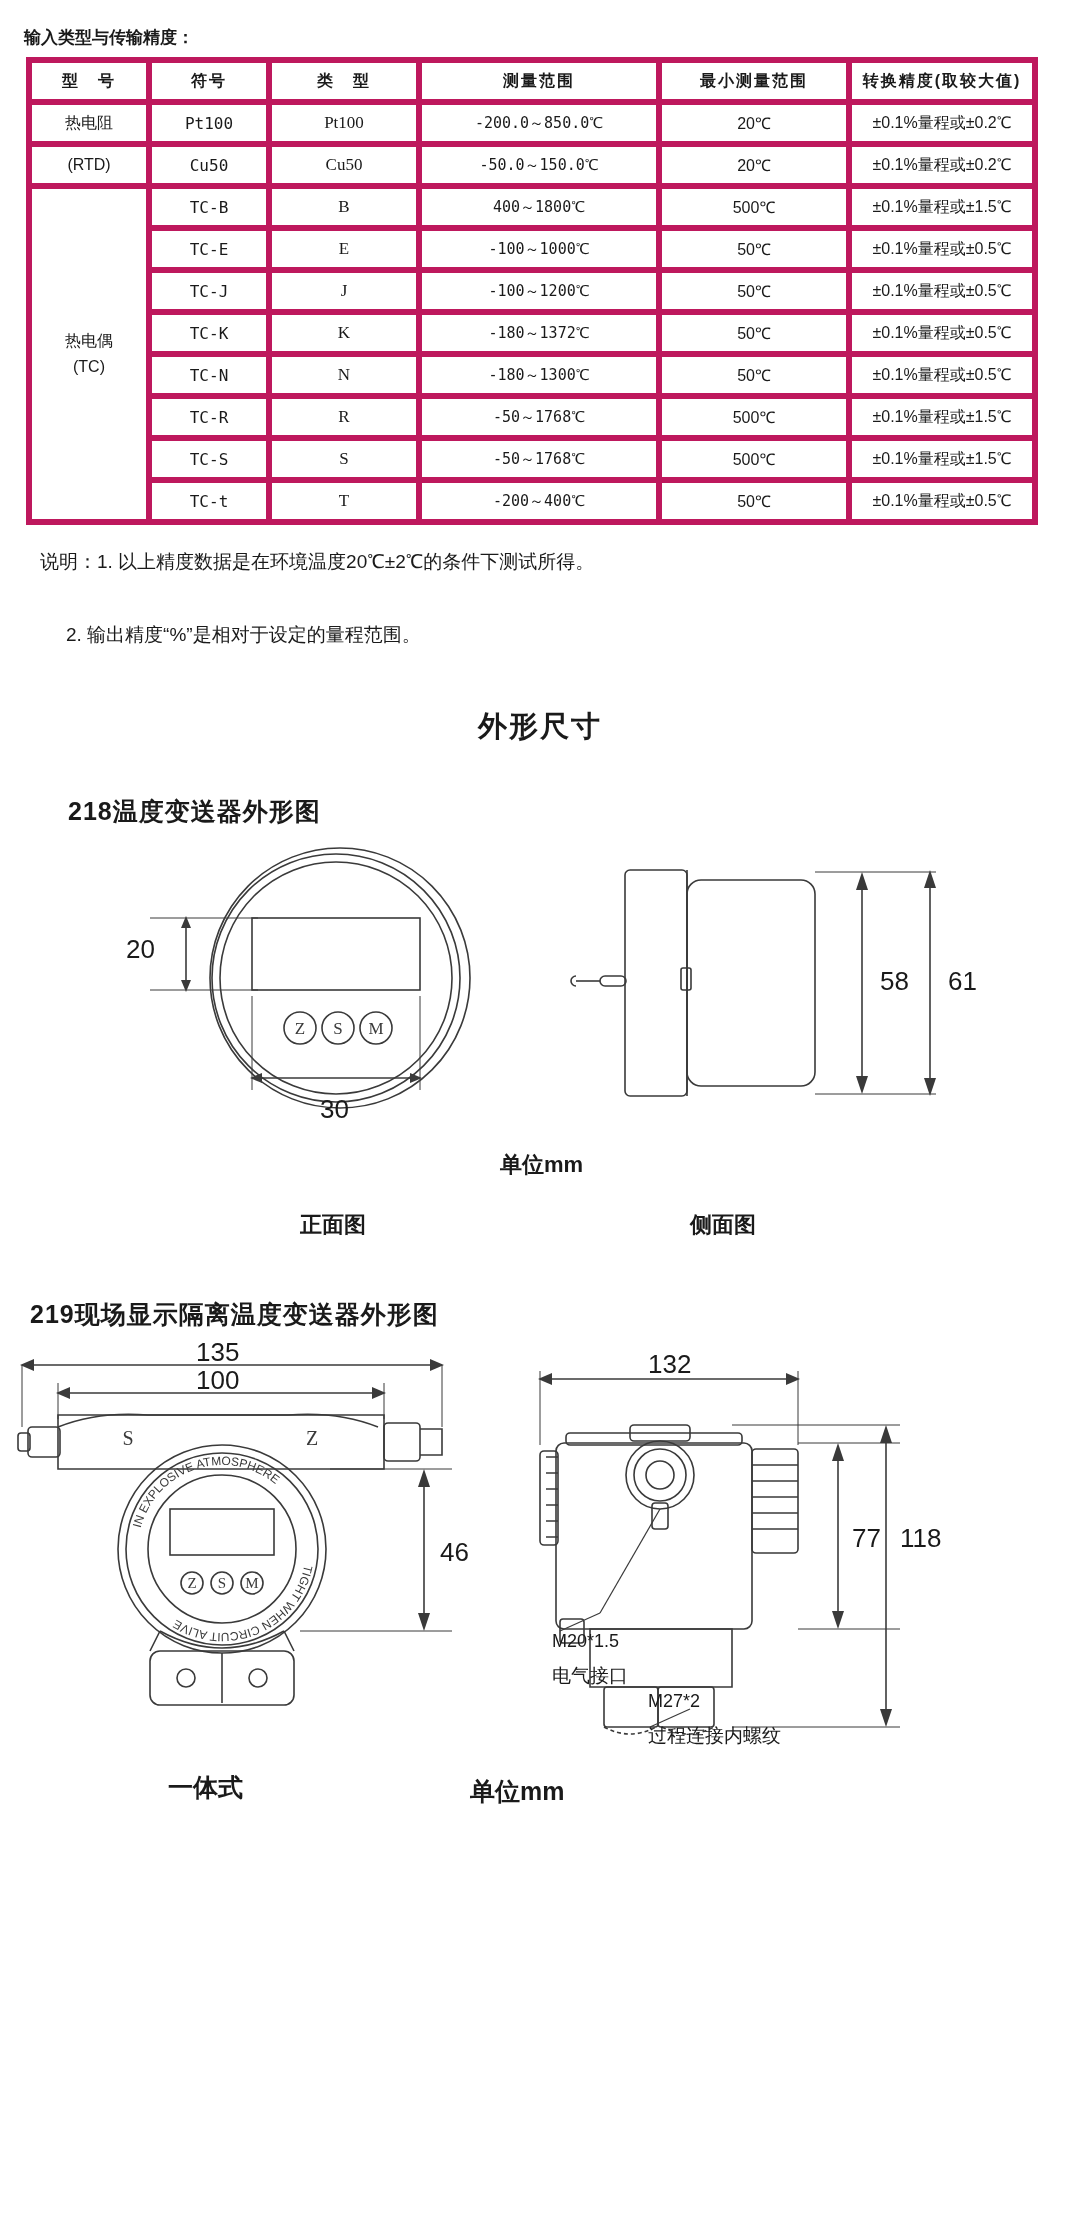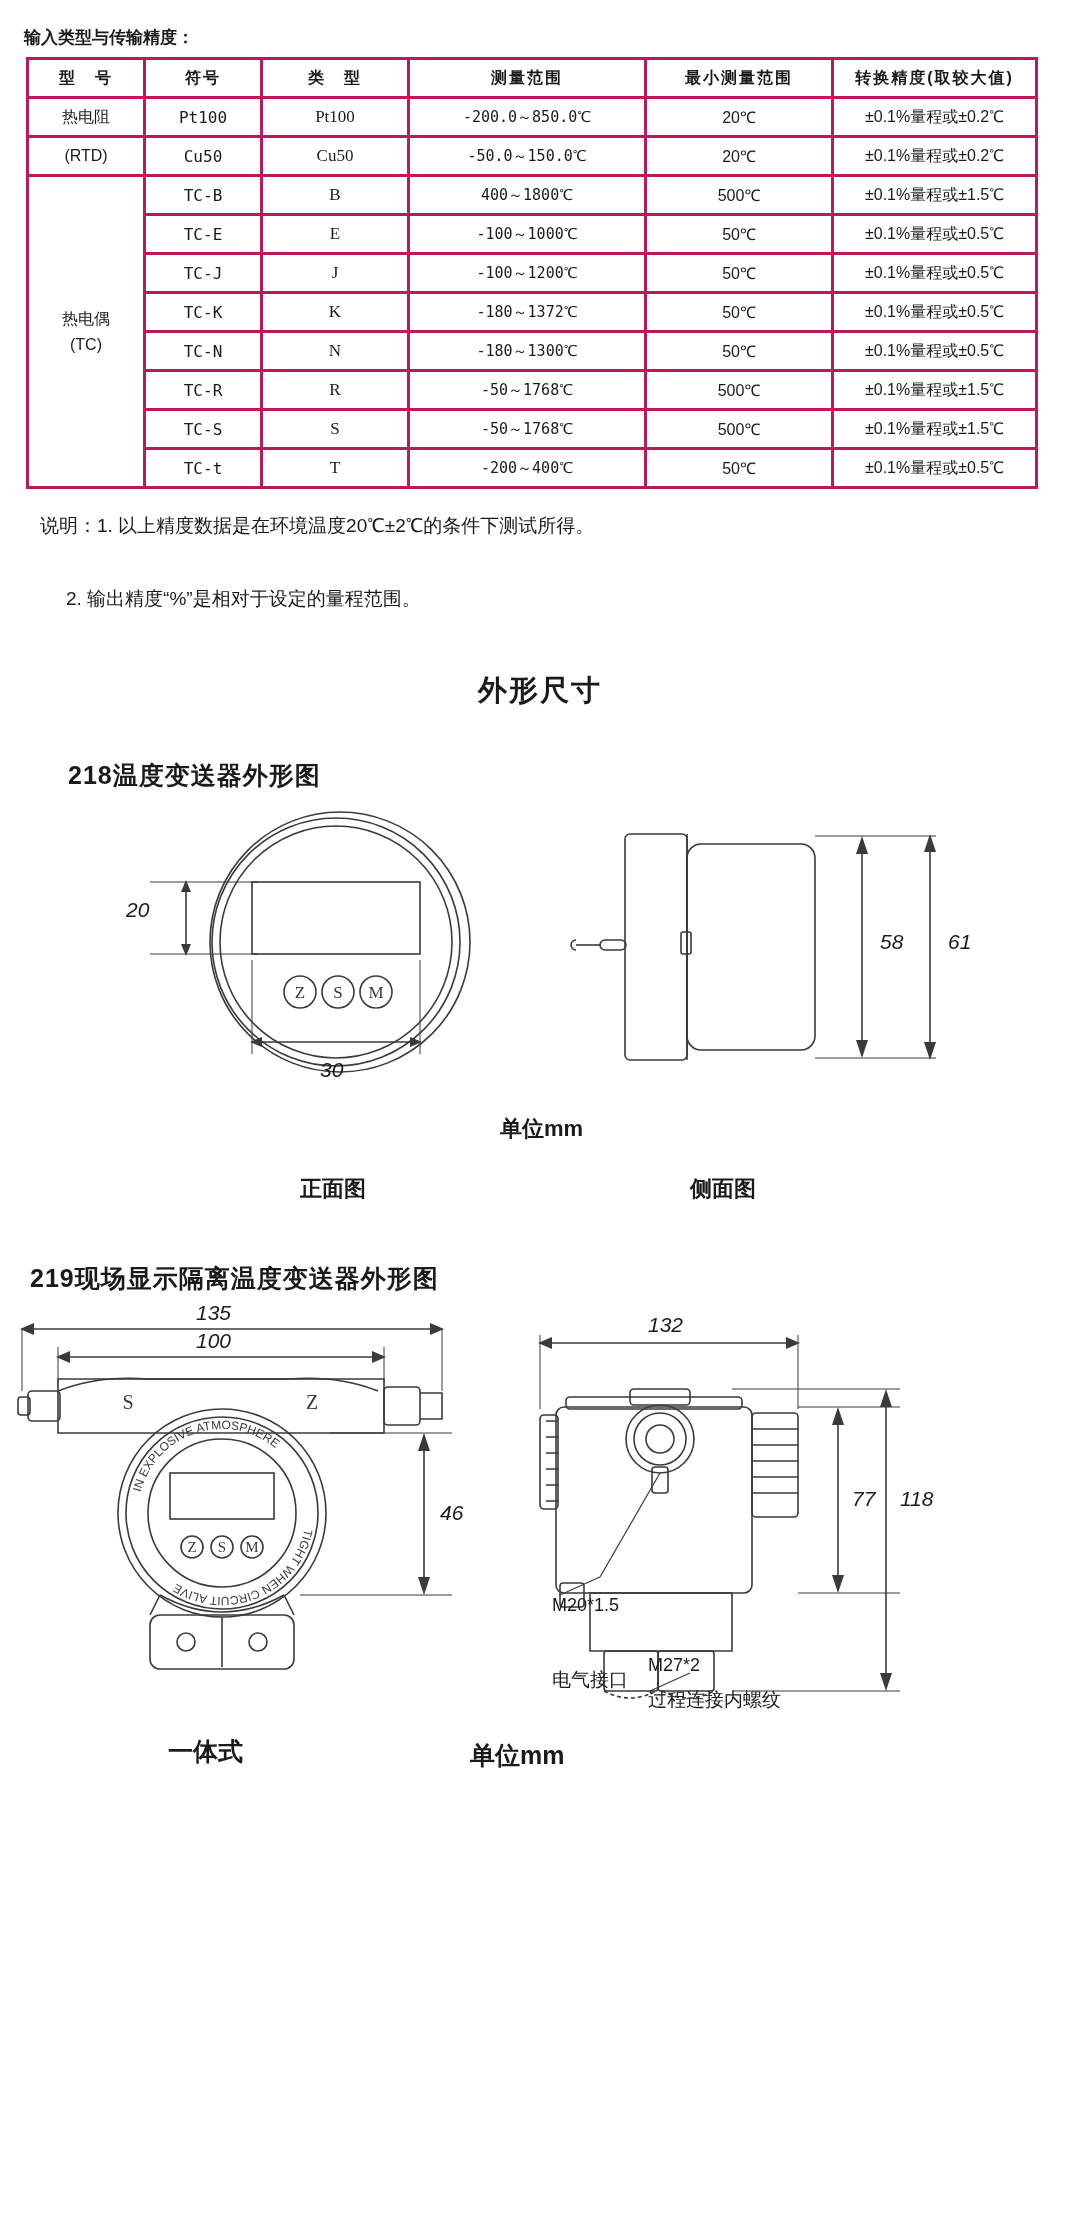--- a/index.html
+++ b/index.html
@@ -35,21 +35,21 @@
     padding: 26px 0 8px 24px;
     margin: 0;
   }
   table.spec {
     border-collapse: collapse;
     margin-left: 26px;
     width: 1012px;
     font-size: 16px;
   }
   table.spec td, table.spec th {
-    border: 3px solid #be185d;
+    border: 6px solid #be185d;
     text-align: center;
     padding: 5px 2px;
     font-weight: normal;
     color: #1a1a1a;
     height: 26px;
   }
   table.spec thead td {
     font-weight: bold;
     letter-spacing: 2px;
   }
@@ -104,21 +104,21 @@
   }
   .fig {
     position: relative;
   }
   .lbl {
     position: absolute;
     font-size: 20px;
     color: #1a1a1a;
     white-space: nowrap;
   }
-  .lbl.big { font-size: 21px; font-style: italic; }
+  .lbl.big { font-size: 26px; }
   .lbl.cap { font-size: 22px; font-weight: bold; }
   .lbl.cap2 { font-size: 25px; font-weight: bold; }
   svg { display: block; }
 </style>
 </head>
 <body>
 
 <div class="page">
 
 
@@ -436,21 +436,21 @@
     </svg>
 
     <span class="lbl big" style="left:196px; top:6px;">135</span>
     <span class="lbl big" style="left:196px; top:34px;">100</span>
     <span class="lbl big" style="left:440px; top:206px;">46</span>
     <span class="lbl big" style="left:648px; top:18px;">132</span>
     <span class="lbl big" style="left:852px; top:192px;">77</span>
     <span class="lbl big" style="left:900px; top:192px;">118</span>
 
     <span class="lbl" style="left:552px; top:300px; font-size:18px;">M20*1.5</span>
-    <span class="lbl" style="left:552px; top:332px; font-size:19px;margin-top:40px;">电气接口</span>
+    <span class="lbl" style="left:552px; top:332px; font-size:19px;">电气接口</span>
     <span class="lbl" style="left:648px; top:360px; font-size:18px;">M27*2</span>
     <span class="lbl" style="left:648px; top:392px; font-size:19px;text-align:center;">过程连接内螺纹</span>
   </div>
 
   <div class="fig" style="height:70px;">
     <span class="lbl cap2" style="left:168px; top:10px;">一体式</span>
     <span class="lbl cap2" style="left:470px; top:14px;">单位mm</span>
   </div>
 
 </div>

